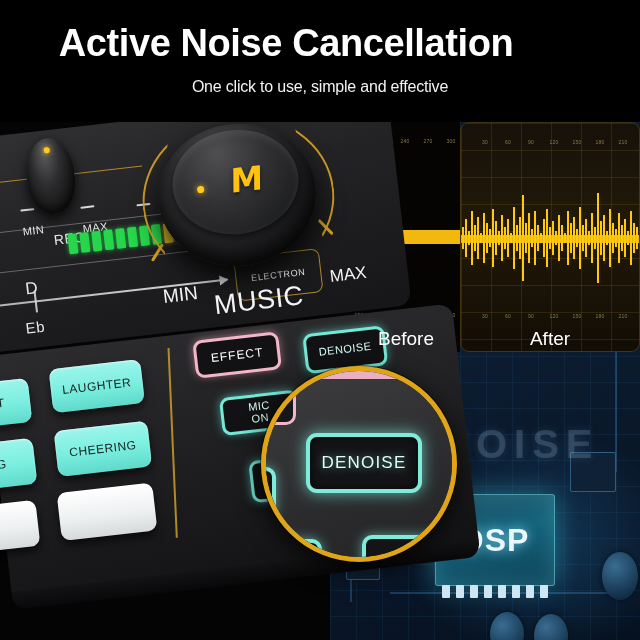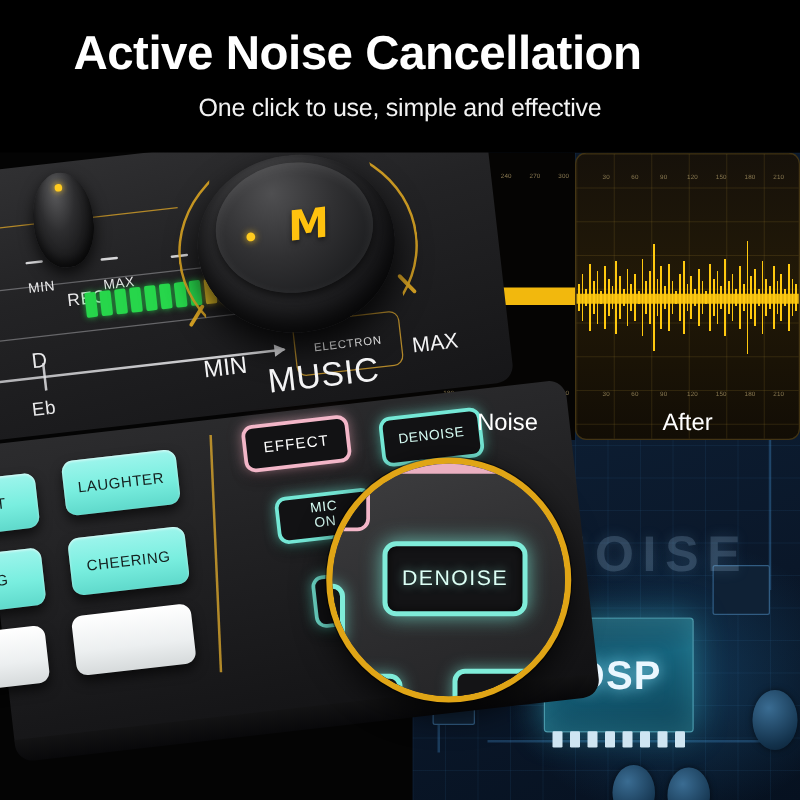--- a/index.html
+++ b/index.html
@@ -10,21 +10,21 @@
 
   
   #header { position:absolute; left:0; top:0; width:640px; height:122px; background:#000; z-index:40; }
   #title {
     position:absolute; left:0; top:20px; width:572px; text-align:center;
     font-size:38px; font-weight:bold; color:#ffffff; letter-spacing:-0.4px;
     line-height:46px; white-space:nowrap;
   }
   #subtitle {
     position:absolute; left:0; top:73px; width:640px; text-align:center;
-    font-size:20px; font-weight:400; color:#f2f2f2; letter-spacing:-0.2px;
+    font-size:16px; font-weight:400; color:#f2f2f2; letter-spacing:-0.2px;
     line-height:28px; white-space:nowrap;
   }
 
   
   #circuit {
     position:absolute; left:330px; top:122px; width:310px; height:518px;
     background:
       radial-gradient(ellipse 200px 160px at 210px 420px, rgba(40,130,190,.32), rgba(10,30,55,0) 70%),
       linear-gradient(160deg,#0a1524 0%,#0d1e33 38%,#0a1729 70%,#061120 100%);
     overflow:hidden;
@@ -485,21 +485,21 @@
           <line x1="170" y1="88" x2="170" y2="142"></line>
             <line x1="173" y1="100" x2="173" y2="130"></line>
           <line x1="176" y1="104" x2="176" y2="126"></line>
             <line x1="179" y1="98" x2="179" y2="132"></line>
         </g>
         <rect x="0" y="112" width="180" height="8" fill="#FFC90F" opacity="0.9"></rect>
       </svg>
     </div>
   </div>
 
-  <div id="lbl-before">Noise</div>
+  <div id="lbl-before">Before</div>
   <div id="lbl-after">After</div>
 
   <div id="device">
 
     <div class="panel-face" id="face-top"></div>
     <div class="panel-face" id="face-bot"></div>
     <div class="panel-face" id="face-edge"></div>
 
     <div class="hair-gold" style="left:0px; top:46px; width:178px;"></div>
     <div class="hairline" style="left:0px; top:96px; width:250px;"></div>

